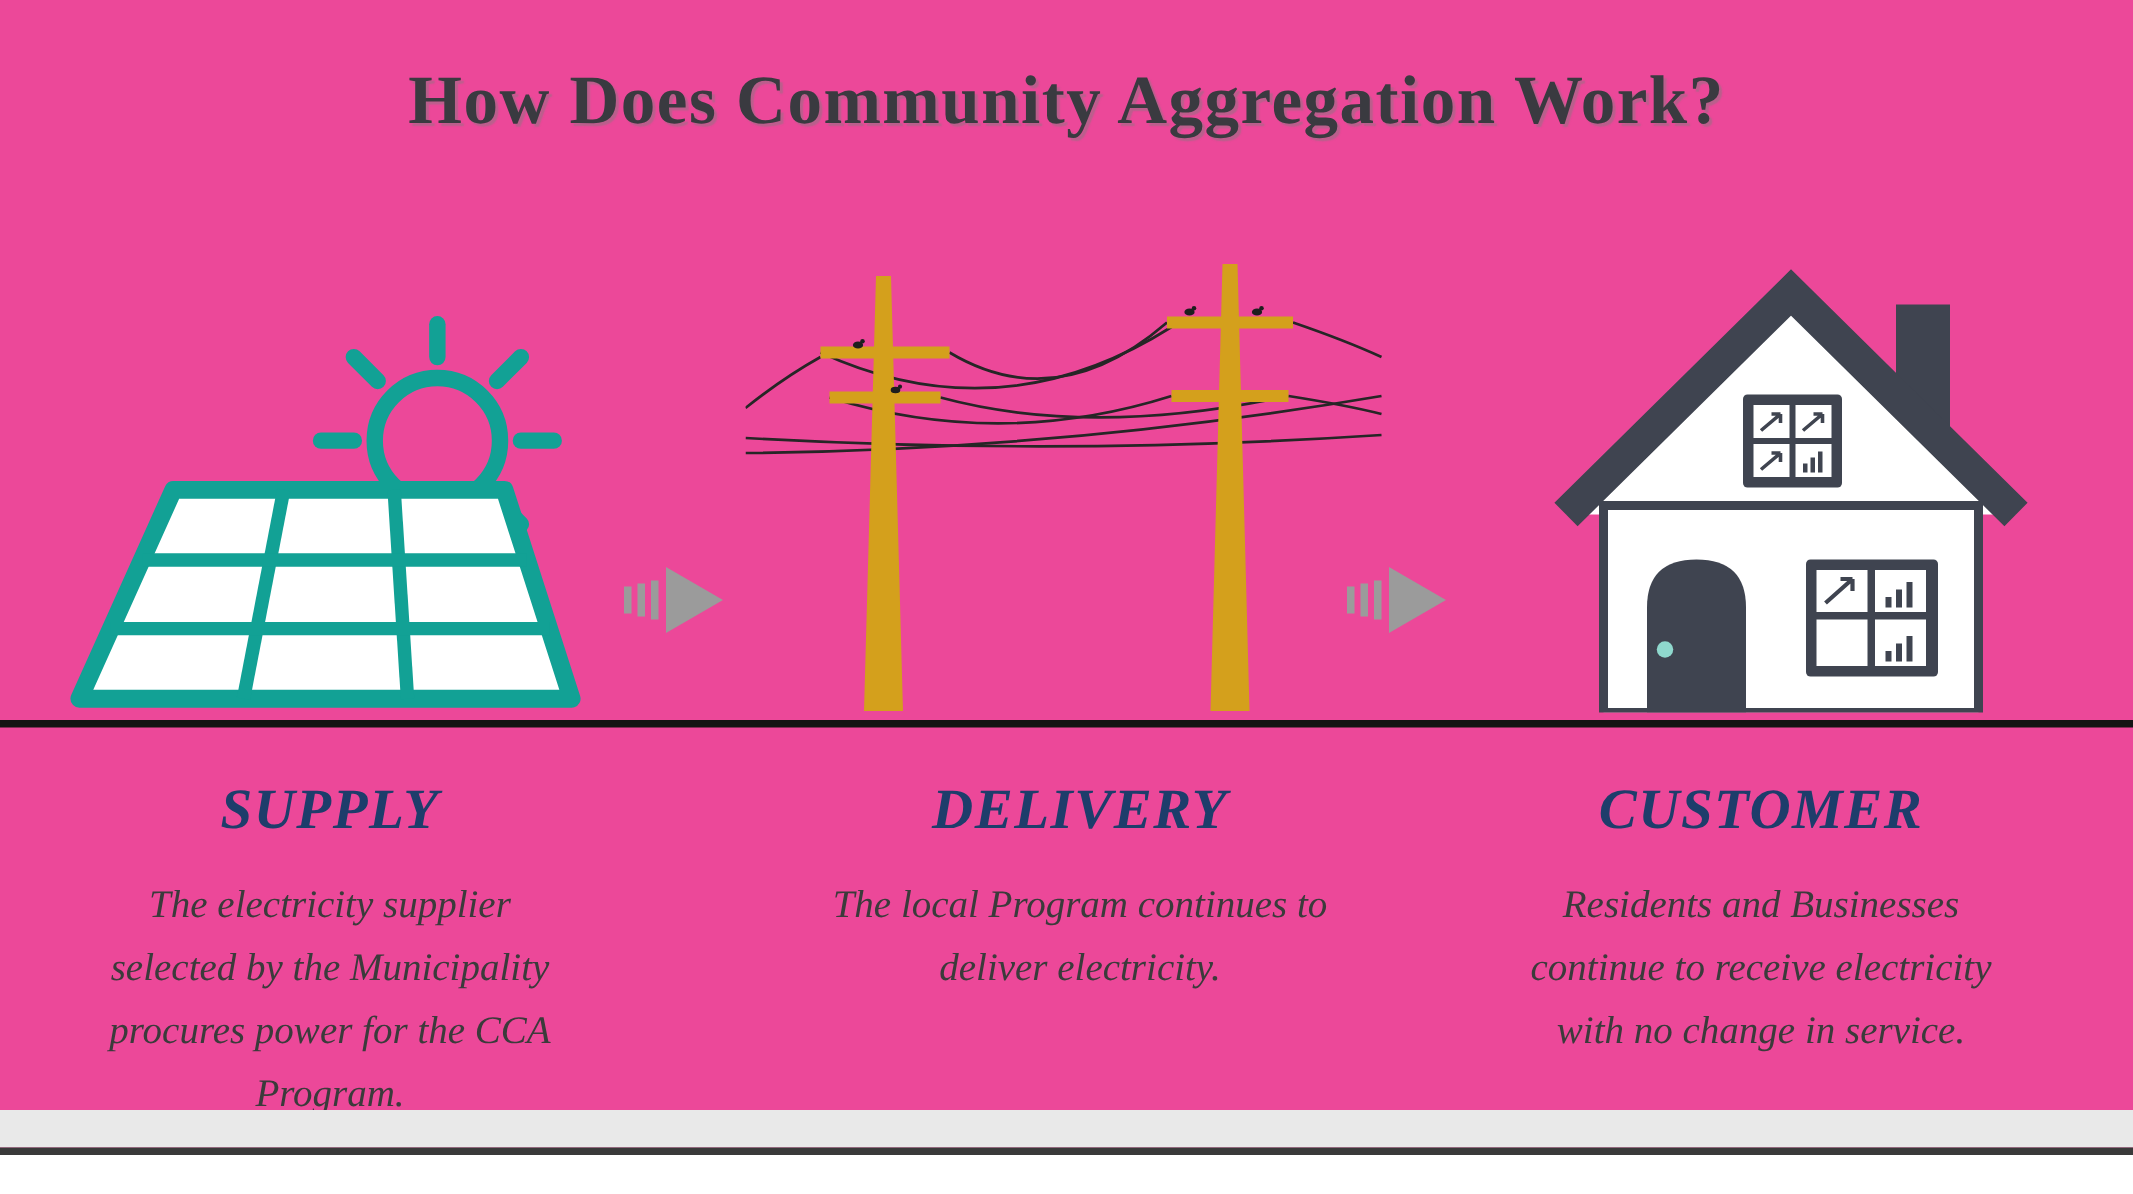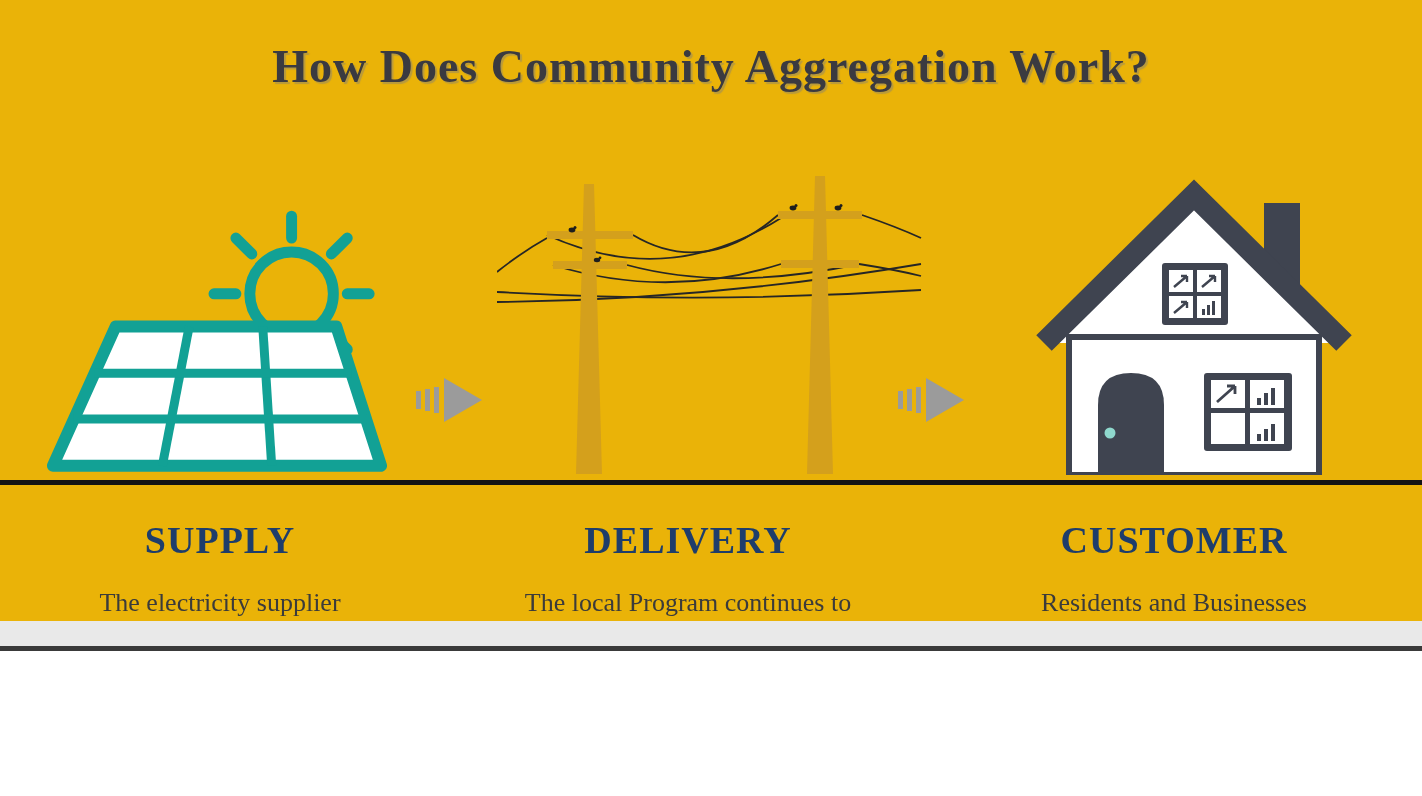--- a/index.html
+++ b/index.html
@@ -1,20 +1,20 @@
 <!DOCTYPE html>
 <html><head>
 <meta charset="utf-8">
 <style>
   html,body{margin:0;padding:0;background:#ffffff;}
   .canvas{
     position:relative;
-    width:1422px;height:651px;
+    width:1422px;height:770px;
     overflow:hidden;
-    background:#eab308;
+    background:#ec4899;
     font-family:"Liberation Serif","DejaVu Serif",serif;
   }
   .title{
     position:absolute;top:40px;left:0;width:100%;
     margin:0;text-align:center;
     font-size:46px;font-weight:700;letter-spacing:1px;
     color:#3a3a40;
     text-shadow:2px 2px 1px rgba(125,125,125,0.45);
   }
   .stage{position:absolute;top:0;left:0;width:1422px;height:480px;}
@@ -22,32 +22,32 @@
   .icon.solar{left:38px;bottom:6px;width:358px;height:266px;}
   .icon.poles{left:497px;bottom:6px;width:425px;height:302px;}
   .icon.house{left:1036px;bottom:5px;width:316px;height:302px;}
   .arrow{position:absolute;width:80px;height:48px;}
   .arrow.a1{left:416px;top:376px;}
   .arrow.a2{left:898px;top:376px;}
   .ground{
     position:absolute;left:0;top:480px;width:1422px;height:5px;
     background:#141414;
   }
-  .col{position:absolute;top:518px;text-align:center;}
+  .col{position:absolute;top:518px;text-align:center;font-style:italic;}
   .col h2{
     margin:0;font-size:38px;font-weight:700;letter-spacing:1px;
     color:#1e3d6b;
   }
   .col p{
     margin:20px auto 0 auto;
     font-size:26px;line-height:1.62;color:#3b3b3b;
   }
   .col.c1{left:40px;width:360px;}
   .col.c1 p{width:322px;}
-  .col.c2{left:500px;width:376px;}
+  .col.c2{left:532px;width:376px;}
   .col.c2 p{width:330px;}
   .col.c3{left:974px;width:400px;}
   .col.c3 p{width:345px;}
   .footer-strip{position:absolute;left:0;right:0;bottom:5px;height:25px;background:#e9e9e9;}
   .footer-edge{position:absolute;left:0;right:0;bottom:0;height:5px;background:#3a3a3a;}
 </style>
 </head>
 <body>
 
 <div class="canvas">

